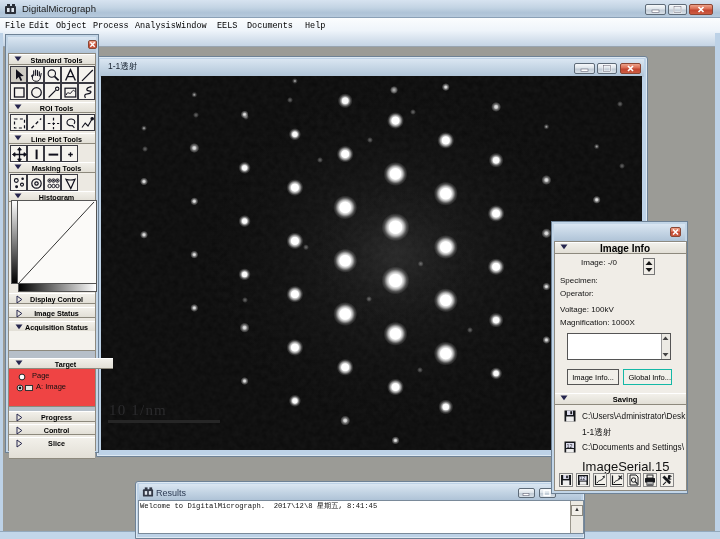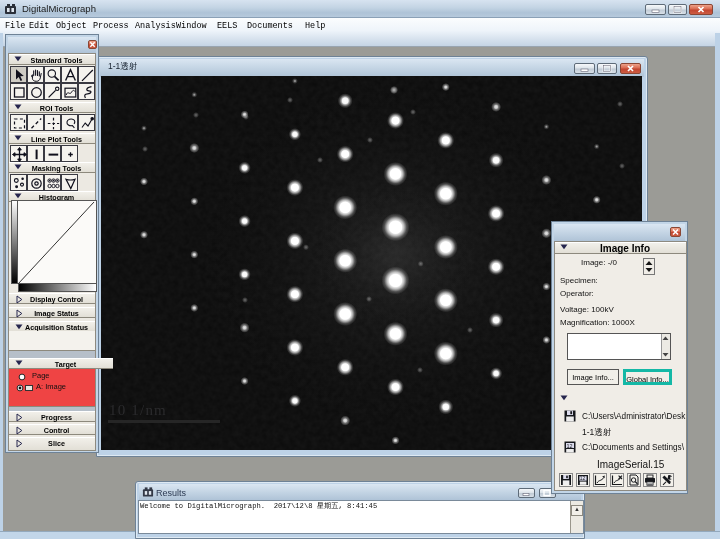--- a/index.html
+++ b/index.html
@@ -506,21 +506,21 @@
 <div class="abs" style="left:0;top:353px;width:86px;height:4px;background:#b6bfc9"></div>
 
 <div class="sechdr" style="left:0;top:357px;width:86px;height:11px">Progress</div>
 <svg class="abs" style="left:7px;top:359px" width="7" height="9">
         <path d="M1 1 L5.8 4.5 L1 8 Z" fill="#eceae2" stroke="#26264e" stroke-width="1"></path>
       </svg>
 <div class="sechdr" style="left:0;top:370px;width:86px;height:11px">Control</div>
 <svg class="abs" style="left:7px;top:372px" width="7" height="9">
         <path d="M1 1 L5.8 4.5 L1 8 Z" fill="#eceae2" stroke="#26264e" stroke-width="1"></path>
       </svg>
-<div class="sechdr" style="left:0;top:383px;width:86px;height:14px">Slice</div>
+<div class="sechdr" style="left:0;top:383px;width:86px;height:22px">Slice</div>
 <svg class="abs" style="left:7px;top:385px" width="7" height="9">
         <path d="M1 1 L5.8 4.5 L1 8 Z" fill="#eceae2" stroke="#26264e" stroke-width="1"></path>
       </svg>
 
   </div>
 </div>
 
 <div class="win" style="left:135px;top:481px;width:450px;height:58px">
   <div class="cap" style="left:3px;top:2px;width:442px;height:16px"></div>
   <svg class="abs" style="left:6px;top:4px" width="12" height="12" viewBox="0 0 13 12">
@@ -575,42 +575,43 @@
 <div class="abs" style="left:12px;top:91px;width:104px;height:27px;background:#fff;border:1px solid #555">
   <div style="position:absolute;right:0;top:0;width:9px;height:25px;background:#eceae4;border-left:1px solid #999">
     <svg width="9" height="25" style="position:absolute;left:-1px;top:0">
             <path d="M4.5 2.5 L7.5 6 L1.5 6 Z" fill="#444"></path>
             <path d="M4.5 22.5 L1.5 19 L7.5 19 Z" fill="#444"></path>
           </svg>
   </div>
 </div>
 
 <div class="abs" style="left:12px;top:127px;width:52px;height:16px;background:#f1efe9;border:1px solid #555;font-size:7.5px;text-align:center;line-height:15px;color:#000">Image Info...</div>
-<div class="abs" style="left:68px;top:127px;width:49px;height:16px;background:#f1efe9;border:3px solid #14b8a6;font-size:7.5px;text-align:center;line-height:15px;color:#000">Global Info...</div>
-
+<div class="abs" style="left:68px;top:127px;width:49px;height:16px;background:#f1efe9;border:1px solid #14b8a6;font-size:7.5px;text-align:right;line-height:15px;color:#000">Global Info...</div>
+
+<div class="sechdr" style="left:0;top:151px;width:131px;height:12px;font-size:7.5px;line-height:12px">Saving</div>
 <svg class="abs" style="left:5px;top:153px" width="8" height="6">
         <path d="M0.5 0.5 L7.5 0.5 L4 5.2 Z" fill="#26264e"></path>
       </svg>
 
 <svg class="abs" style="left:9px;top:168px" width="12" height="12">
         <rect x="0.5" y="0.5" width="11" height="11" fill="#16181c"></rect>
         <rect x="3" y="0.5" width="6" height="4.5" fill="#dde"></rect>
         <rect x="6.3" y="1.2" width="1.8" height="3" fill="#16181c"></rect>
         <rect x="2.2" y="6.5" width="7.6" height="5" fill="#eee"></rect>
       </svg>
 <div class="lbl" style="left:27px;top:170px;font-size:8.2px">C:\Users\Administrator\Desk</div>
 <div class="lbl" style="left:27px;top:185px;font-size:8.5px">1-1透射</div>
 <svg class="abs" style="left:9px;top:199px" width="12" height="12">
         <rect x="0.5" y="0.5" width="11" height="11" fill="#16181c"></rect>
         <rect x="2" y="2" width="8" height="5" fill="#dde"></rect>
         <text x="2.5" y="6.5" font-size="5.5" fill="#16181c" font-family="Liberation Sans">12</text>
         <rect x="2.2" y="8" width="7.6" height="3.5" fill="#eee"></rect>
       </svg>
 <div class="lbl" style="left:27px;top:201px;font-size:8.2px">C:\Documents and Settings\</div>
-<div class="lbl" style="left:42px;top:217px;font-size:10px">ImageSerial.15</div>
+<div class="lbl" style="left:27px;top:217px;font-size:13px">ImageSerial.15</div>
 
 <div class="abs" style="left:4px;top:231px;width:14px;height:14px;background:#f3f1eb;border:1px solid #888">
   <svg width="12" height="12" style="position:absolute;left:0px;top:0px">
           <rect x="1" y="1" width="10" height="10" fill="#16181c"></rect>
           <rect x="3.2" y="1" width="5.6" height="4" fill="#dde"></rect>
           <rect x="6.2" y="1.6" width="1.6" height="2.6" fill="#16181c"></rect>
           <rect x="2.8" y="6.4" width="6.6" height="4.6" fill="#eee"></rect>
         </svg>
 </div>
 <div class="abs" style="left:21px;top:231px;width:14px;height:14px;background:#f3f1eb;border:1px solid #888">

